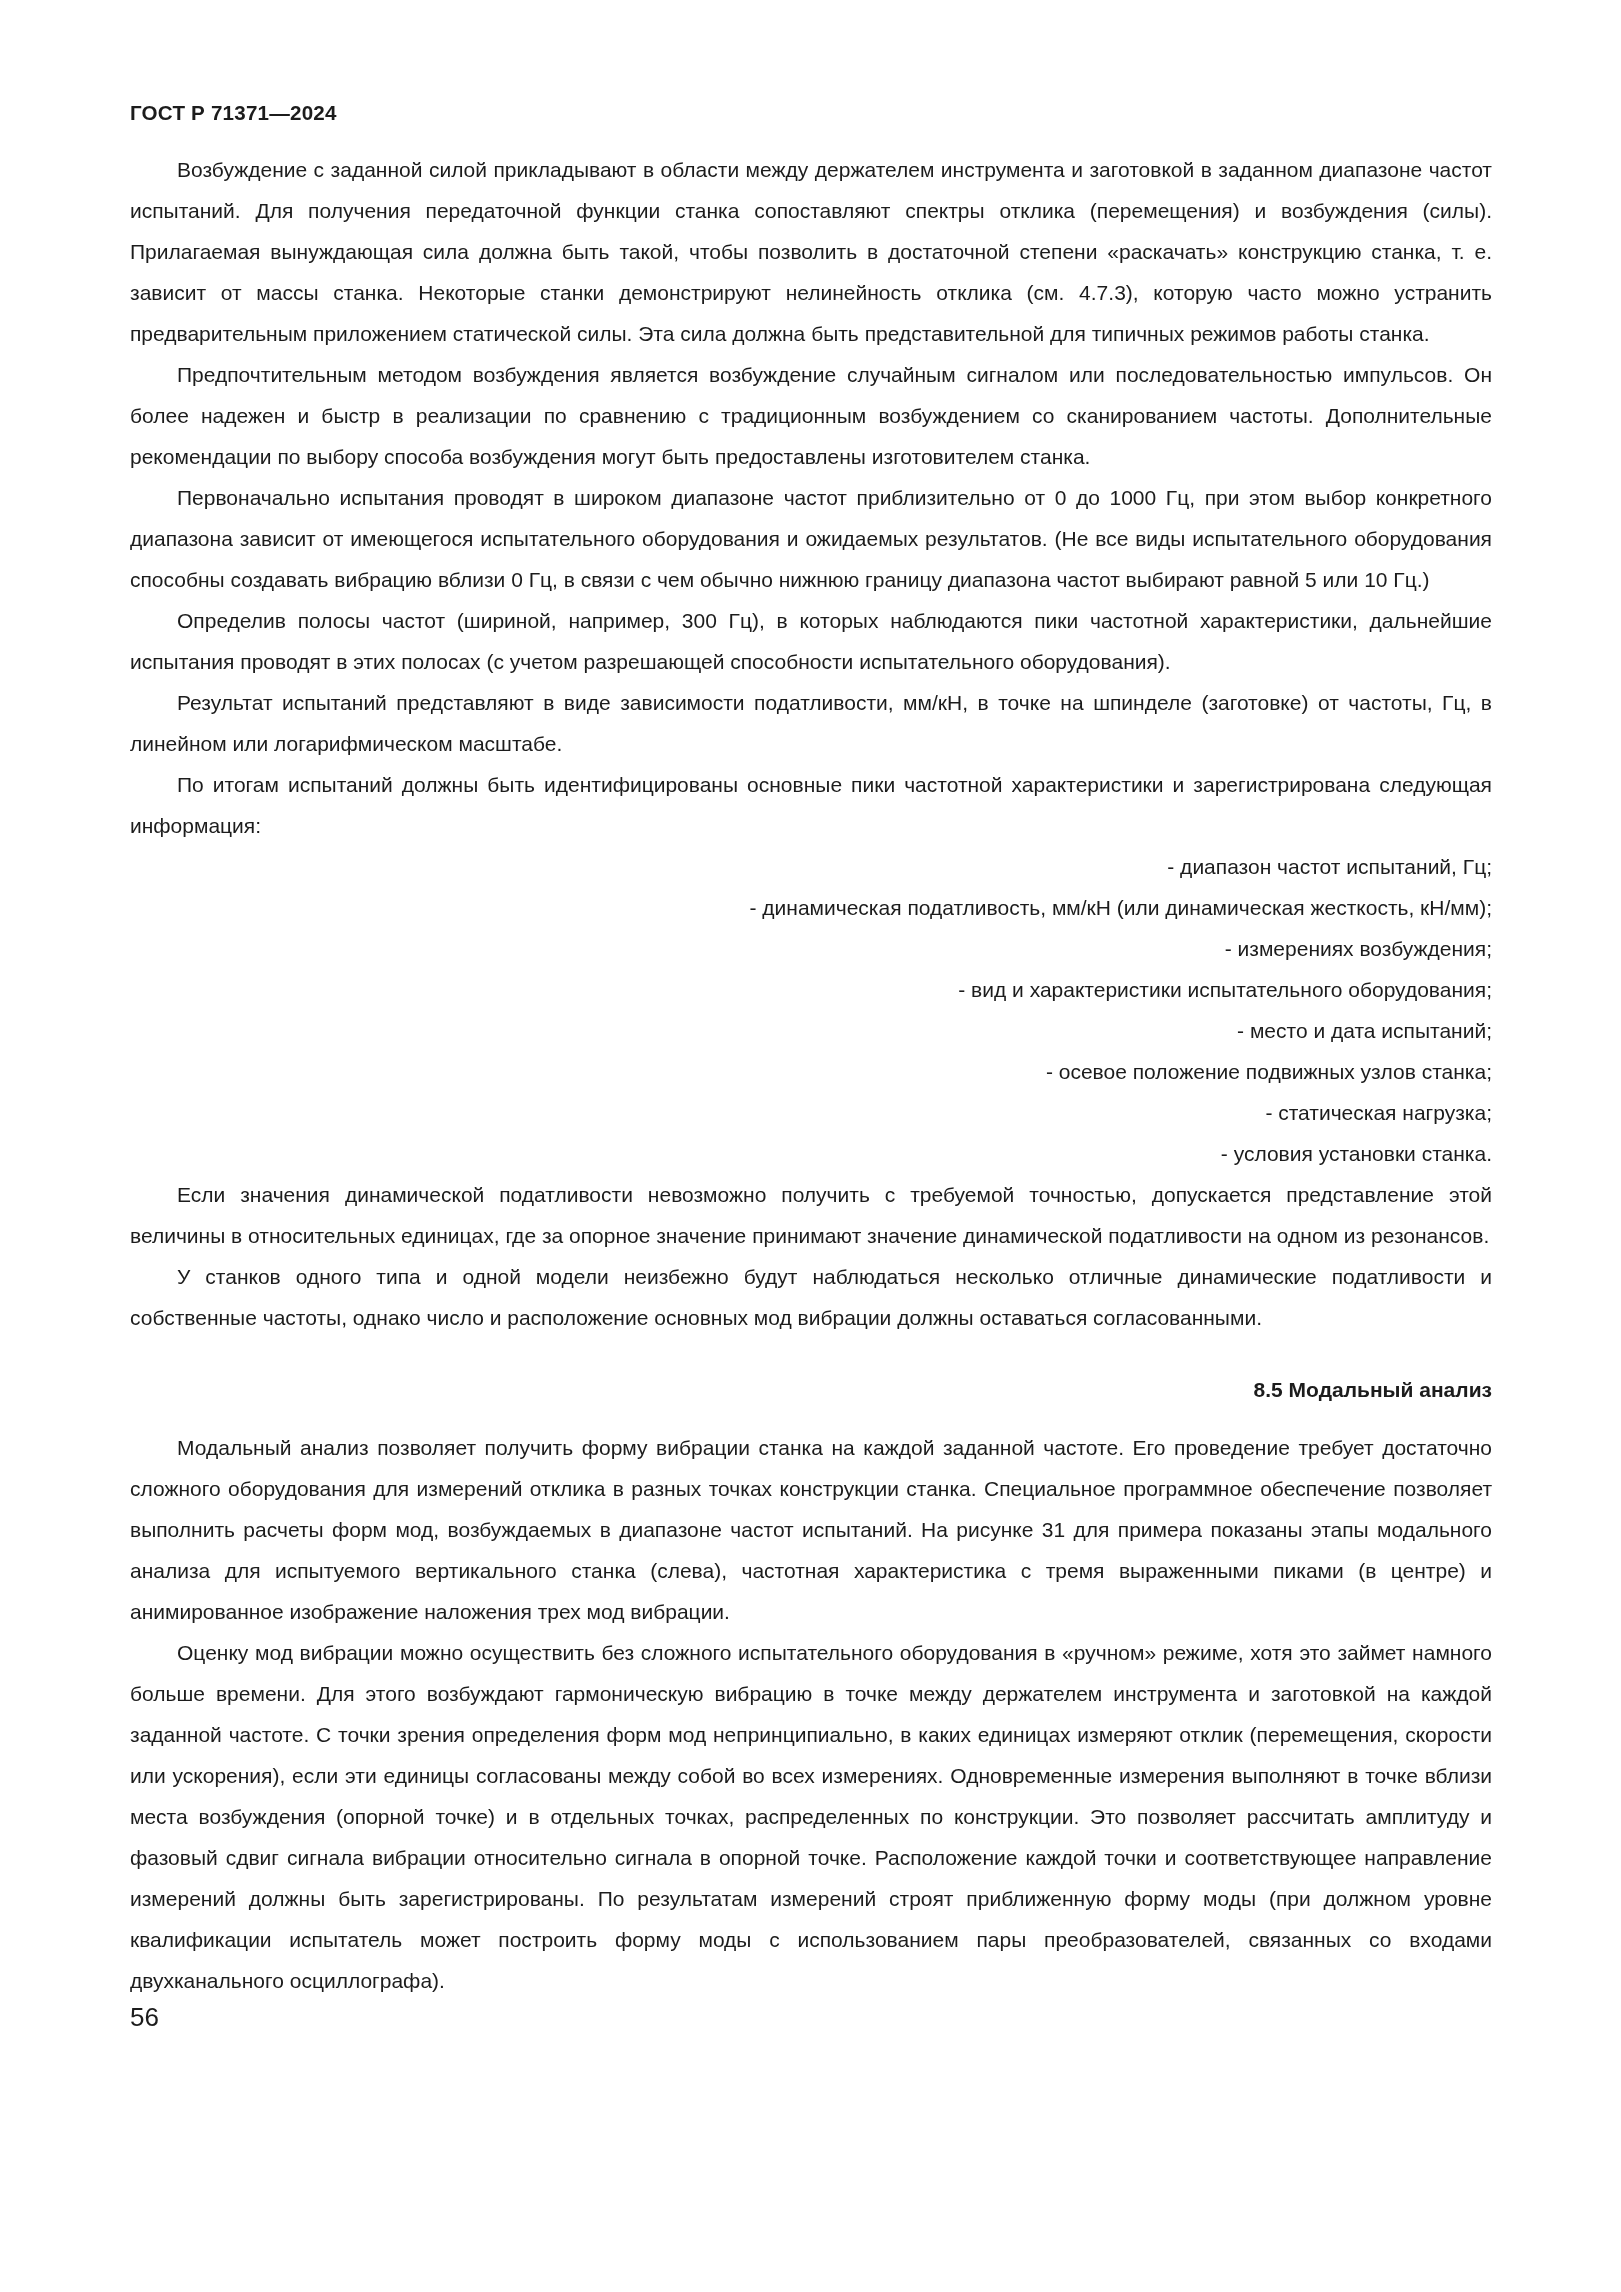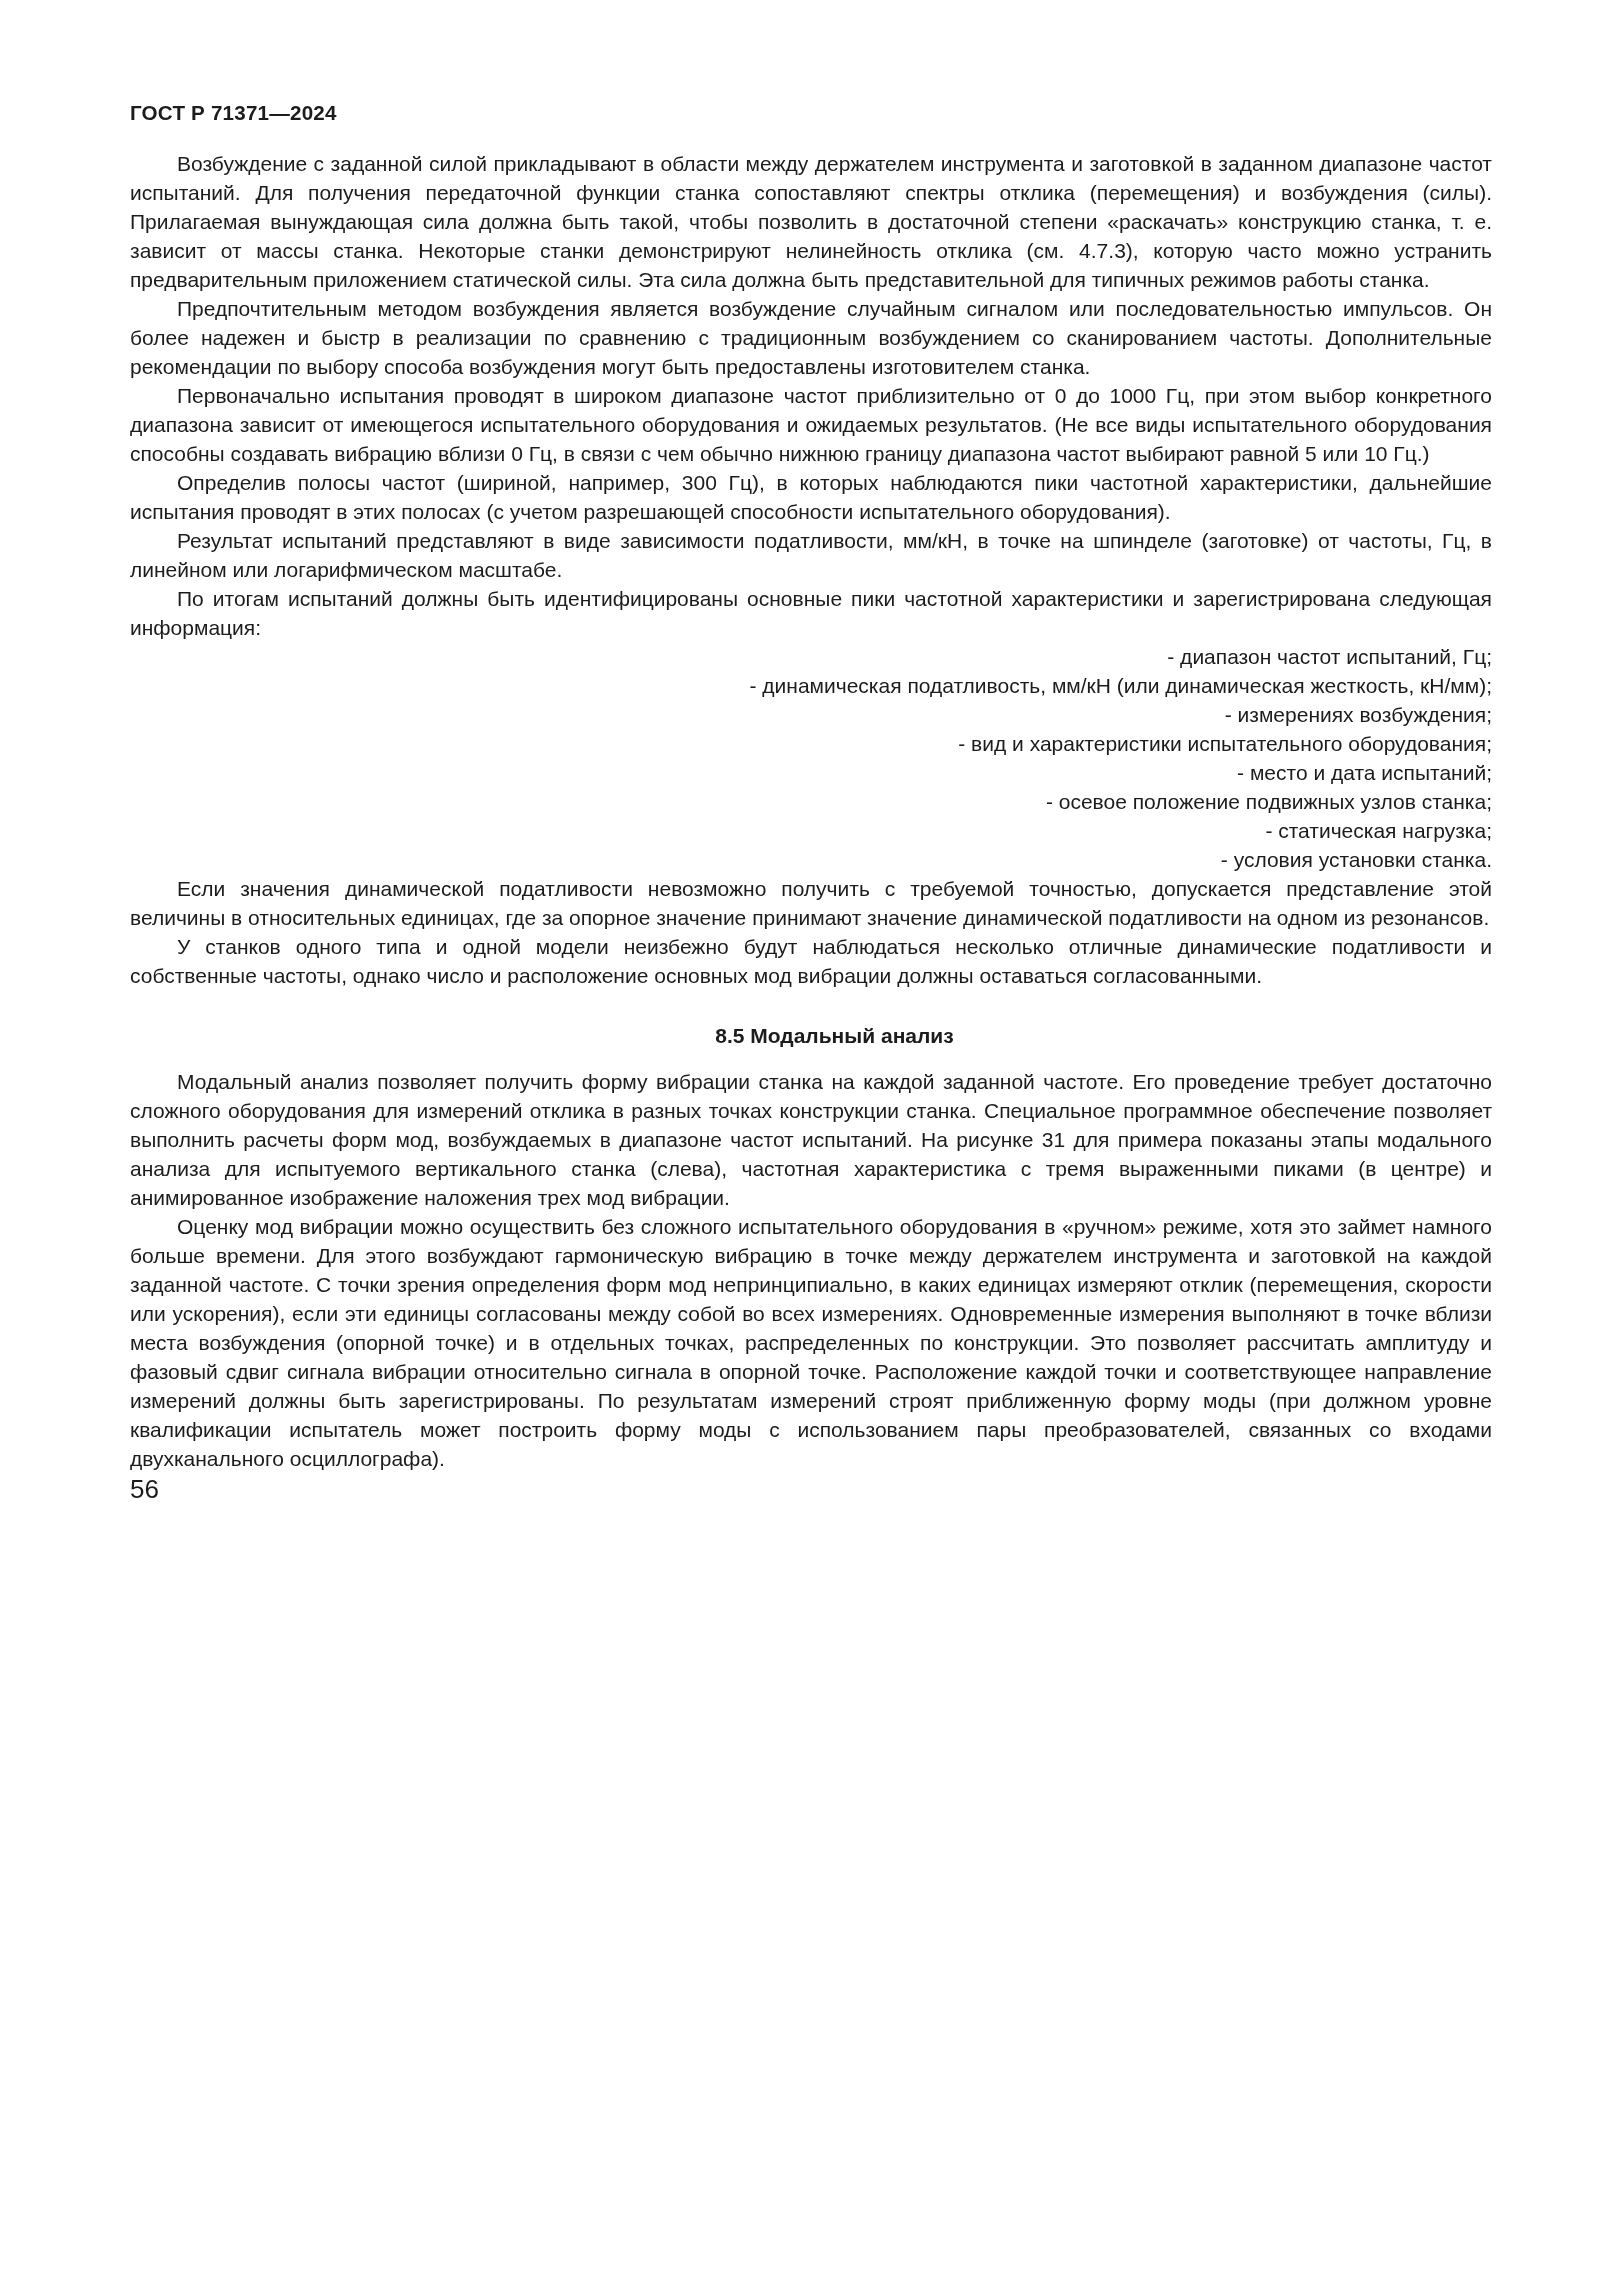--- a/index.html
+++ b/index.html
@@ -20,33 +20,33 @@
   }
   .doc-header {
     font-size: 20.6px;
     font-weight: bold;
     letter-spacing: 0.2px;
   }
   .content {
     margin-top: 23.5px;
     width: 1362px;
     font-size: 21px;
-    line-height: 29px;
+    line-height: 41px;
   }
   .content p {
     margin: 0;
     text-indent: 47px;
     text-align: justify;
   }
   .content p.list-item {
     text-align: right;
   }
   .content p.section-heading {
     font-weight: bold;
-    text-align: center;
+    text-align: right;
     margin-top: 31px;
     margin-bottom: 17.6px;
   }
   .page-number {
     margin-top: 2px;
     font-size: 26px;
     line-height: 29px;
     text-align: left;
   }
 </style>

